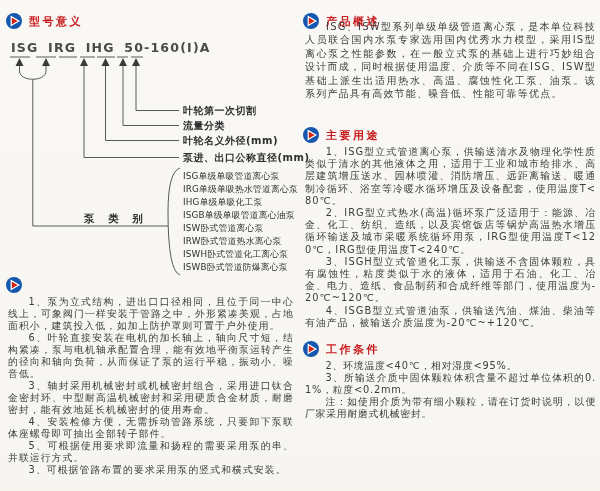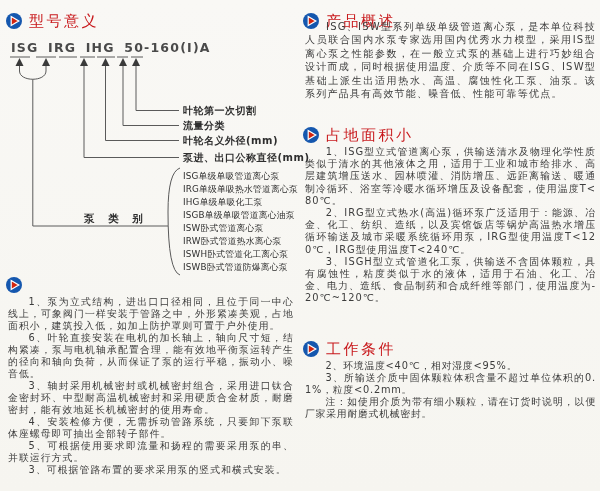--- a/index.html
+++ b/index.html
@@ -12,21 +12,21 @@
     background:var(--bg);
     font-family:"DejaVu Sans", sans-serif;
     position:relative; overflow:hidden;
   }
   .page{position:absolute;inset:0;background:linear-gradient(180deg,#f9f8f5 0%,#f6f5f0 100%)}
   .sec-head{position:absolute;display:flex;align-items:center;gap:7px;height:18px}
   .ph-icon{width:16px;height:16px;display:block;flex:0 0 16px}
   .ph-icon svg{display:block;width:16px;height:16px}
   .ic-c{fill:var(--icon-blue)}
   .ic-t{fill:var(--icon-red);stroke:#ffffff;stroke-width:1.2}
-  .sec-title{font-size:15px;font-weight:normal;color:var(--accent);letter-spacing:2.5px;white-space:nowrap}
+  .sec-title{font-size:11px;font-weight:bold;color:var(--accent);letter-spacing:2.5px;white-space:nowrap}
 
   .body-text p{
     margin:0;color:var(--text);text-align:justify;text-indent:2.1em;
     word-break:break-all;
   }
   .features{position:absolute;left:8px;top:296px;width:286px}
   .features p{font-size:9.8px;line-height:12px;letter-spacing:1.1px}
   .right-overview{position:absolute;left:305px;top:20px;width:291px}
   .right-overview p{font-size:10px;line-height:13.4px;letter-spacing:1.2px}
   .right-uses{position:absolute;left:305px;top:146px;width:291px}
@@ -129,26 +129,27 @@
     <p>ISG、ISW型系列单级单级管道离心泵，是本单位科技人员联合国内水泵专家选用国内优秀水力模型，采用IS型离心泵之性能参数，在一般立式泵的基础上进行巧妙组合设计而成，同时根据使用温度、介质等不同在ISG、ISW型基础上派生出适用热水、高温、腐蚀性化工泵、油泵。该系列产品具有高效节能、噪音低、性能可靠等优点。</p>
   </div>
 
   <div class="sec-head" style="left:303px;top:126px">
     <span class="ph-icon">
       <svg viewBox="0 0 16 16">
           <circle class="ic-c" cx="8" cy="8" r="8"></circle>
           <path class="ic-t" d="M5.2 3.6 L12.8 8 L5.2 12.4 Z"></path>
         </svg>
     </span>
-    <span class="sec-title">占地面积小</span>
+    <span class="sec-title">主要用途</span>
   </div>
   <div class="right-uses body-text">
     <p>1、ISG型立式管道离心泵，供输送清水及物理化学性质类似于清水的其他液体之用，适用于工业和城市给排水、高层建筑增压送水、园林喷灌、消防增压、远距离输送、暖通制冷循环、浴室等冷暖水循环增压及设备配套，使用温度T&lt;80℃。</p>
     <p>2、IRG型立式热水(高温)循环泵广泛适用于：能源、冶金、化工、纺织、造纸，以及宾馆饭店等锅炉高温热水增压循环输送及城市采暖系统循环用泵，IRG型使用温度T&lt;120℃，IRG型使用温度T&lt;240℃。</p>
     <p>3、ISGH型立式管道化工泵，供输送不含固体颗粒，具有腐蚀性，粘度类似于水的液体，适用于石油、化工、冶金、电力、造纸、食品制药和合成纤维等部门，使用温度为-20℃~120℃。</p>
+    <p>4、ISGB型立式管道油泵，供输送汽油、煤油、柴油等有油产品，被输送介质温度为-20℃~+120℃。</p>
   </div>
 
   <div class="sec-head" style="left:303px;top:340px">
     <span class="ph-icon">
       <svg viewBox="0 0 16 16">
           <circle class="ic-c" cx="8" cy="8" r="8"></circle>
           <path class="ic-t" d="M5.2 3.6 L12.8 8 L5.2 12.4 Z"></path>
         </svg>
     </span>
     <span class="sec-title">工作条件</span>

